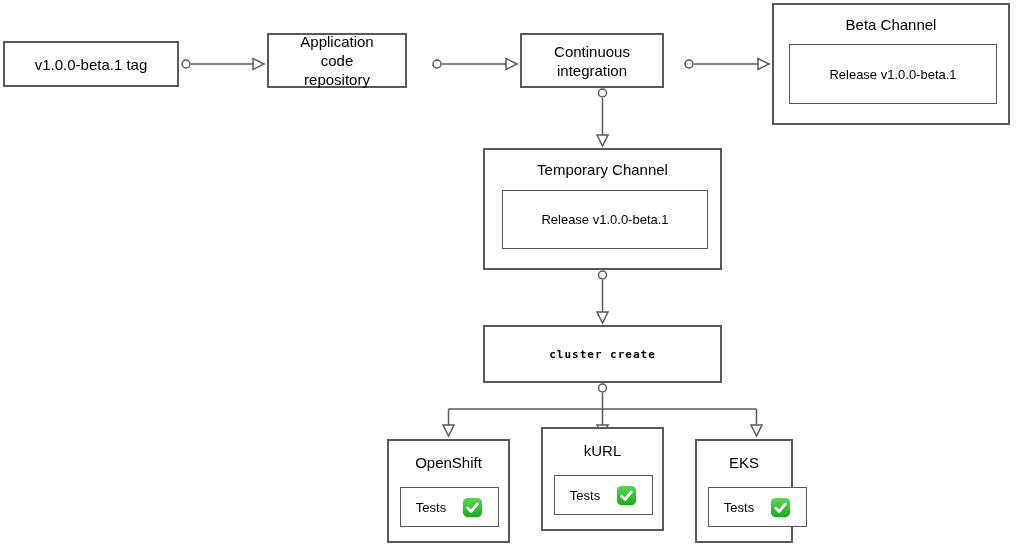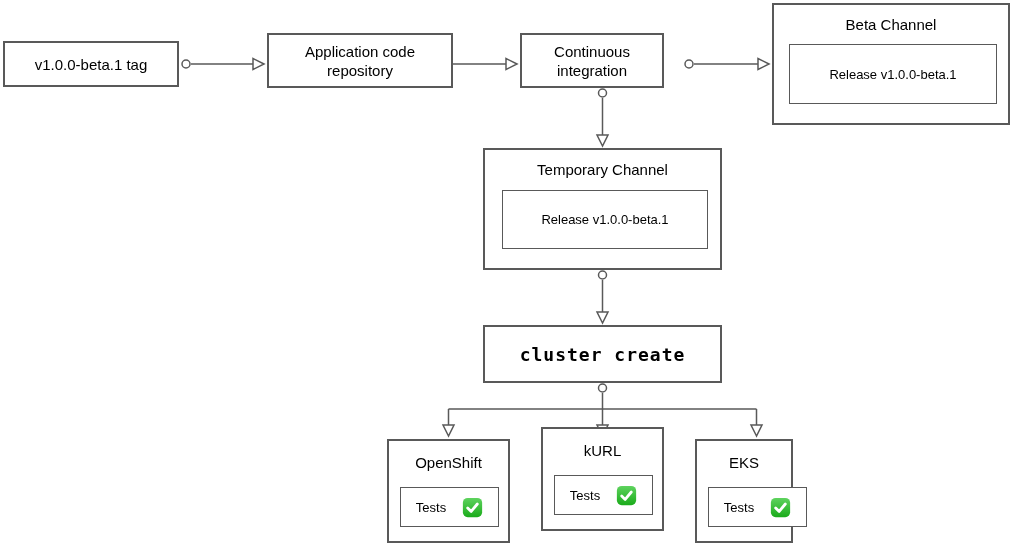--- a/index.html
+++ b/index.html
@@ -57,21 +57,21 @@
     align-items: center;
     justify-content: center;
     font-size: 13px;
   }
   .tests-box {
     gap: 16px;
   }
   .mono {
     font-family: "DejaVu Sans Mono", "Liberation Mono", monospace;
     font-weight: bold;
-    font-size: 18px;
+    font-size: 11px;
     letter-spacing: 1px;
   }
   .pad-wrap {
     padding: 0 20px;
   }
   .check-icon {
     display: inline-block;
     width: 21px;
     height: 21px;
     vertical-align: middle;
@@ -120,21 +120,21 @@
       <path d="M448.5 436 L443 425 L454 425 Z"></path>
       <path d="M602.5 436 L597 425 L608 425 Z"></path>
       <path d="M756.5 436 L751 425 L762 425 Z"></path>
     </g>
   </svg>
 
   <div class="node leaf" style="left:3px; top:41px; width:176px; height:46px;">
     <span>v1.0.0-beta.1 tag</span>
   </div>
 
-  <div class="node leaf" style="left:267px; top:33px; width:186px; height:55px;">
+  <div class="node leaf" style="left:267px; top:33px; width:140px; height:55px;">
     <span class="pad-wrap">Application code repository</span>
   </div>
 
   <div class="node leaf" style="left:520px; top:33px; width:144px; height:55px;">
     <span class="pad-wrap">Continuous integration</span>
   </div>
 
   <div class="node container-node" style="left:772px; top:3px; width:238px; height:122px;">
     <div class="node-title">Beta Channel</div>
     <div class="inner-box" style="left:15px; top:39px; width:208px; height:60px;">

